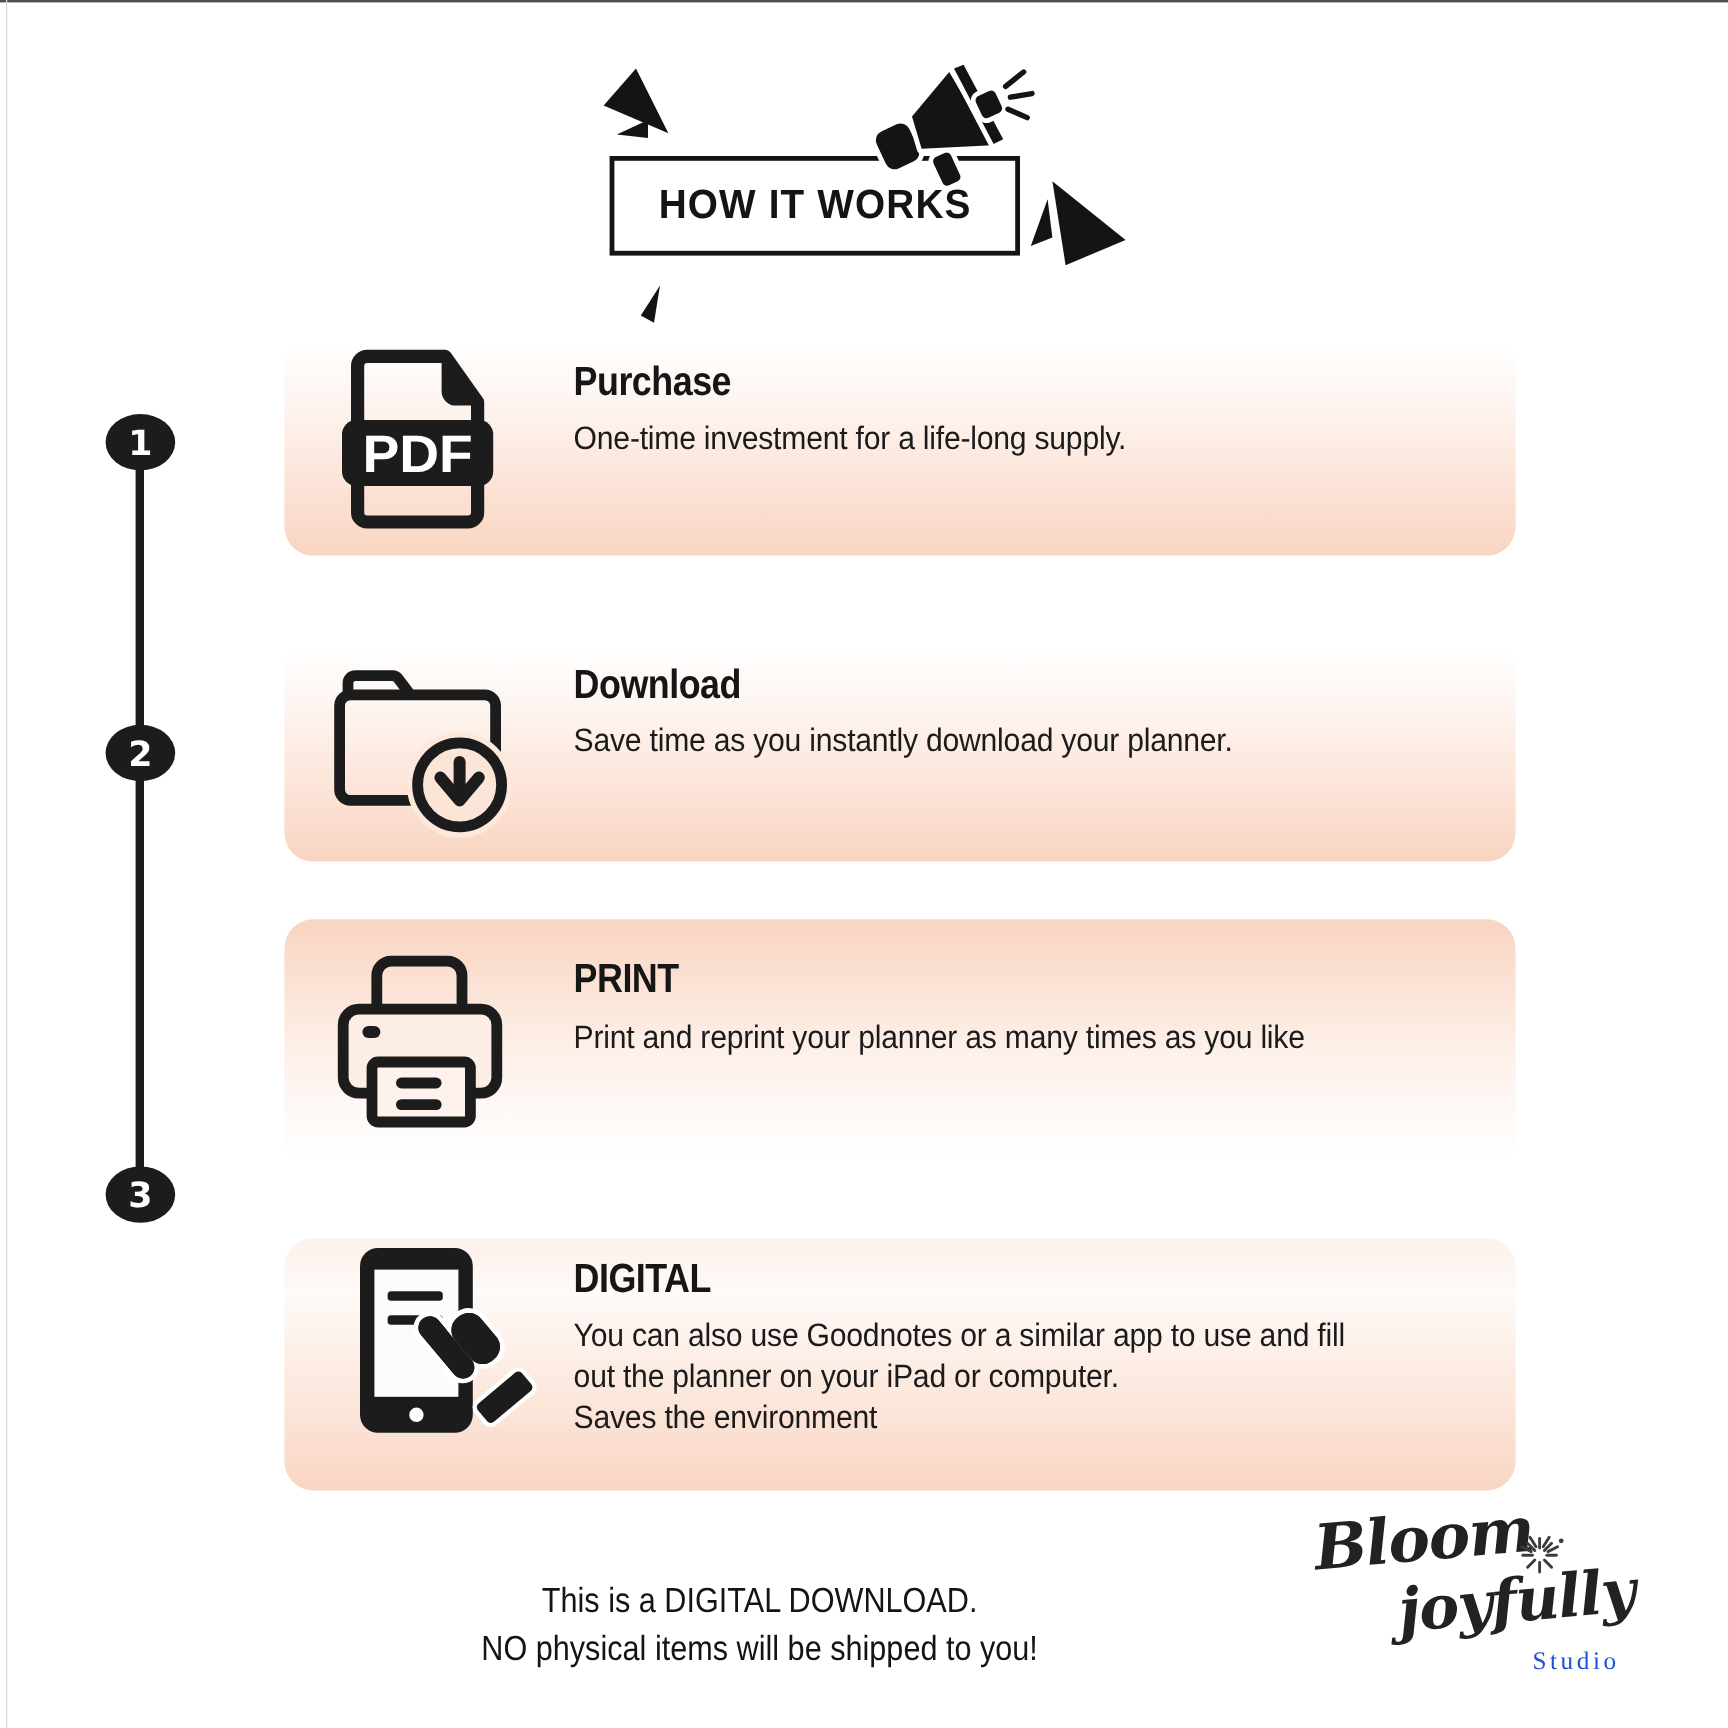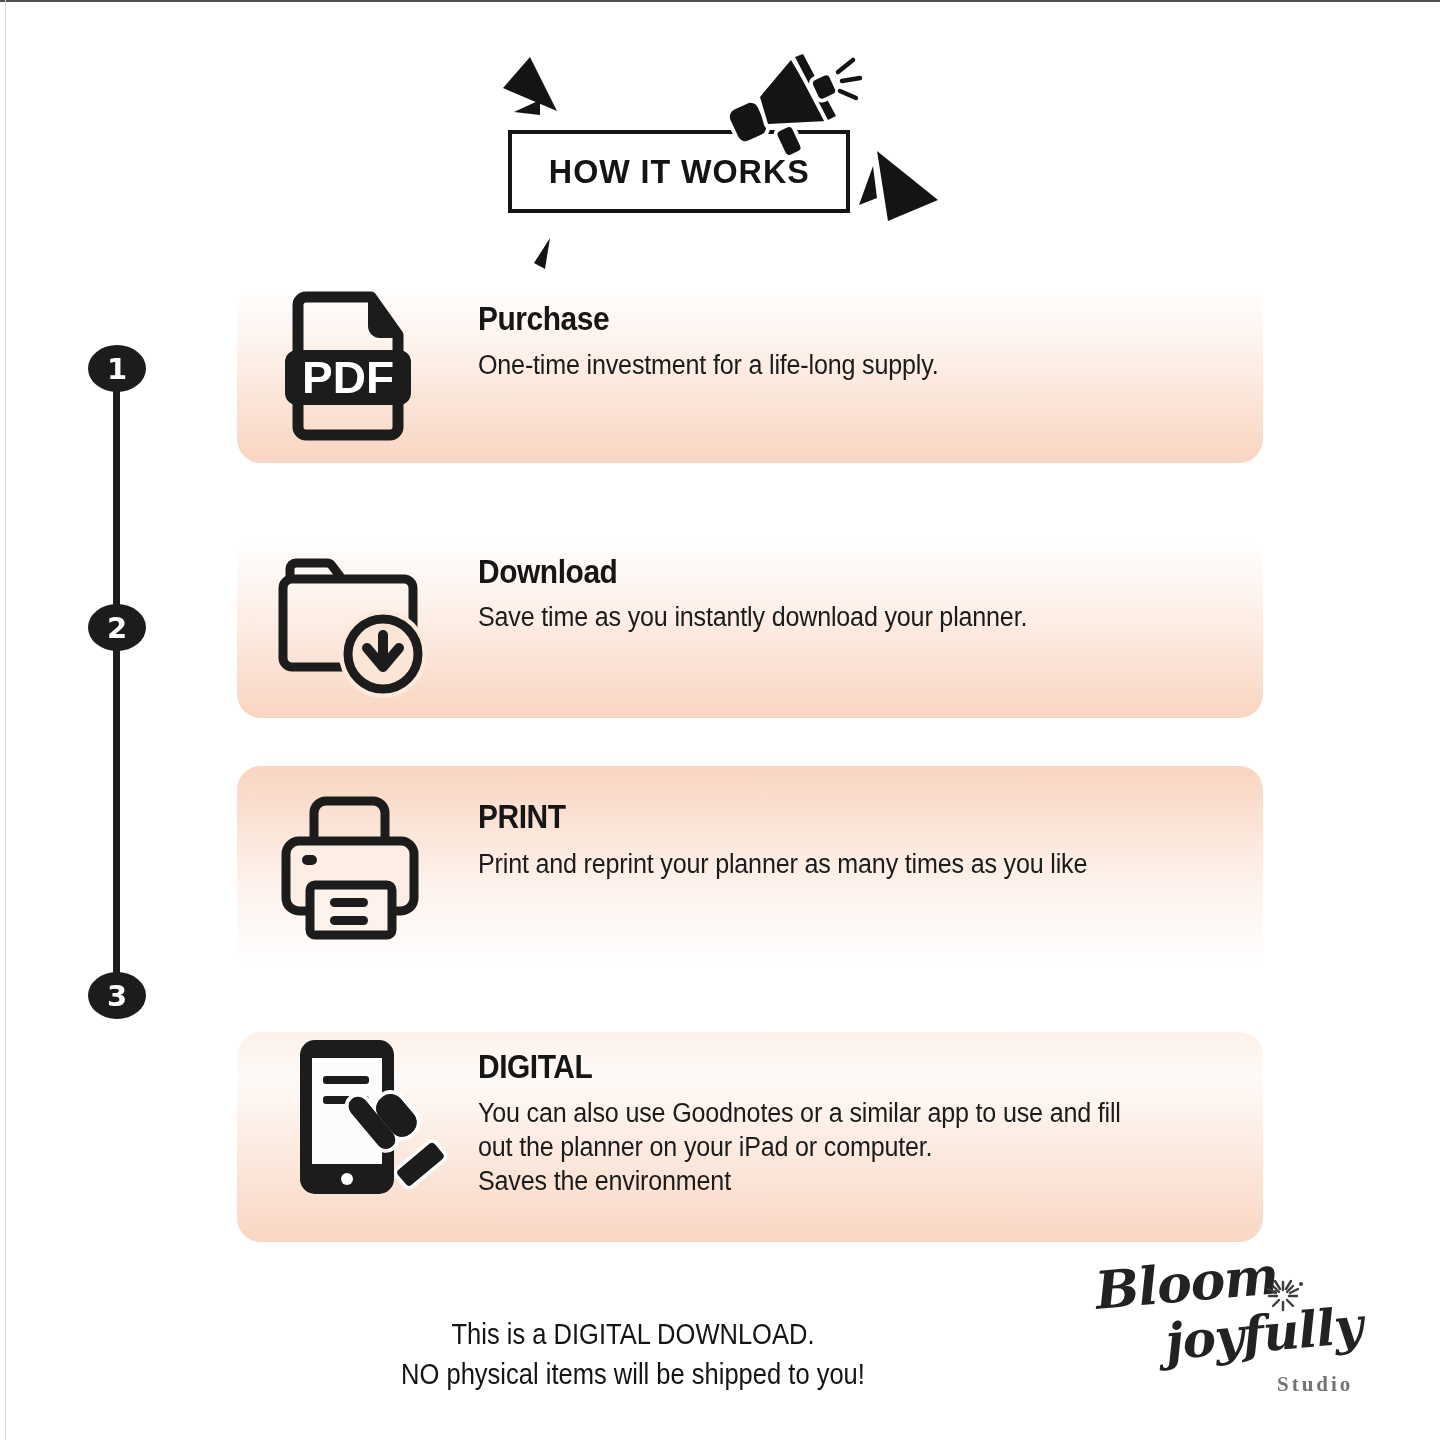--- a/index.html
+++ b/index.html
@@ -53,21 +53,21 @@
           font-size:29px;line-height:40px;color:#141414;transform:scaleX(.88);
           transform-origin:center top;}
 
   
   .logo{position:absolute;left:1085px;top:1252px;width:320px;height:165px;}
   .logo-word{position:absolute;font-family:"DejaVu Serif",serif;font-style:italic;
              font-weight:bold;color:#222222;white-space:nowrap;}
   .logo-bloom{left:10px;top:0px;font-size:52px;transform:rotate(-5deg);letter-spacing:-1px;}
   .logo-joyfully{left:80px;top:52px;font-size:50px;transform:rotate(-5deg);letter-spacing:-1px;}
   .logo-studio{position:absolute;left:192px;top:120px;font-family:"Liberation Serif",serif;
-               font-size:21px;letter-spacing:3px;color:#737373;font-weight:bold;}
+               font-size:21px;letter-spacing:3px;color:#1d4ed8;}
   .logo-star{position:absolute;left:178px;top:24px;width:40px;height:40px;overflow:visible;}
 </style>
 </head>
 <body>
 
 <div class="canvas">
   <div class="edge-top"></div>
   <div class="edge-left"></div>
 
   <div class="title-box">

